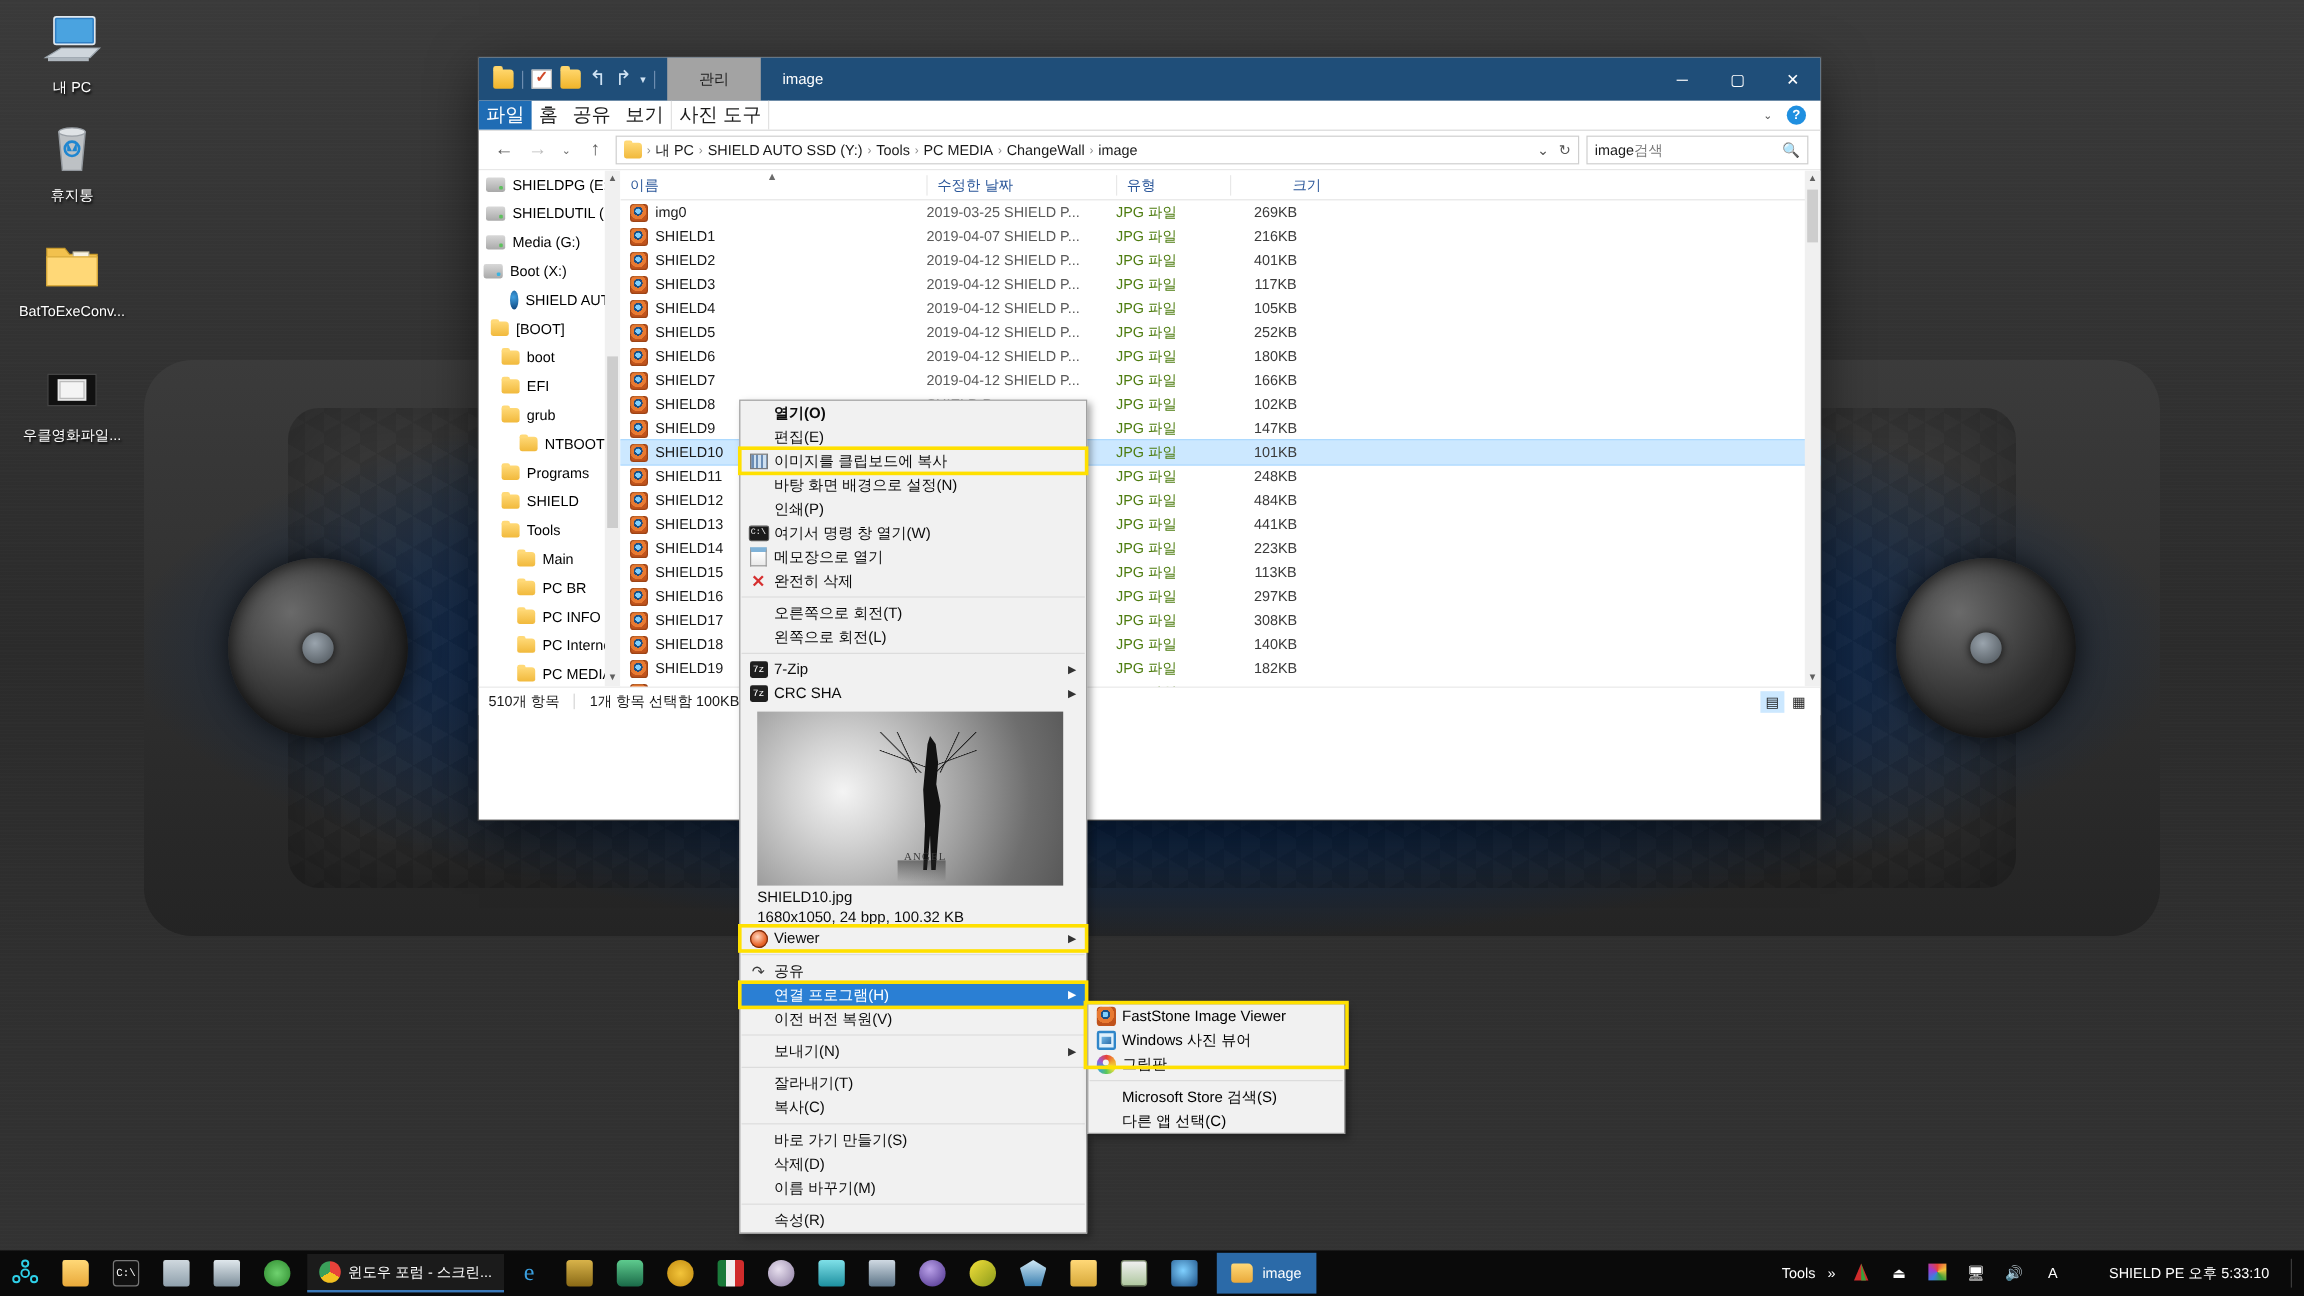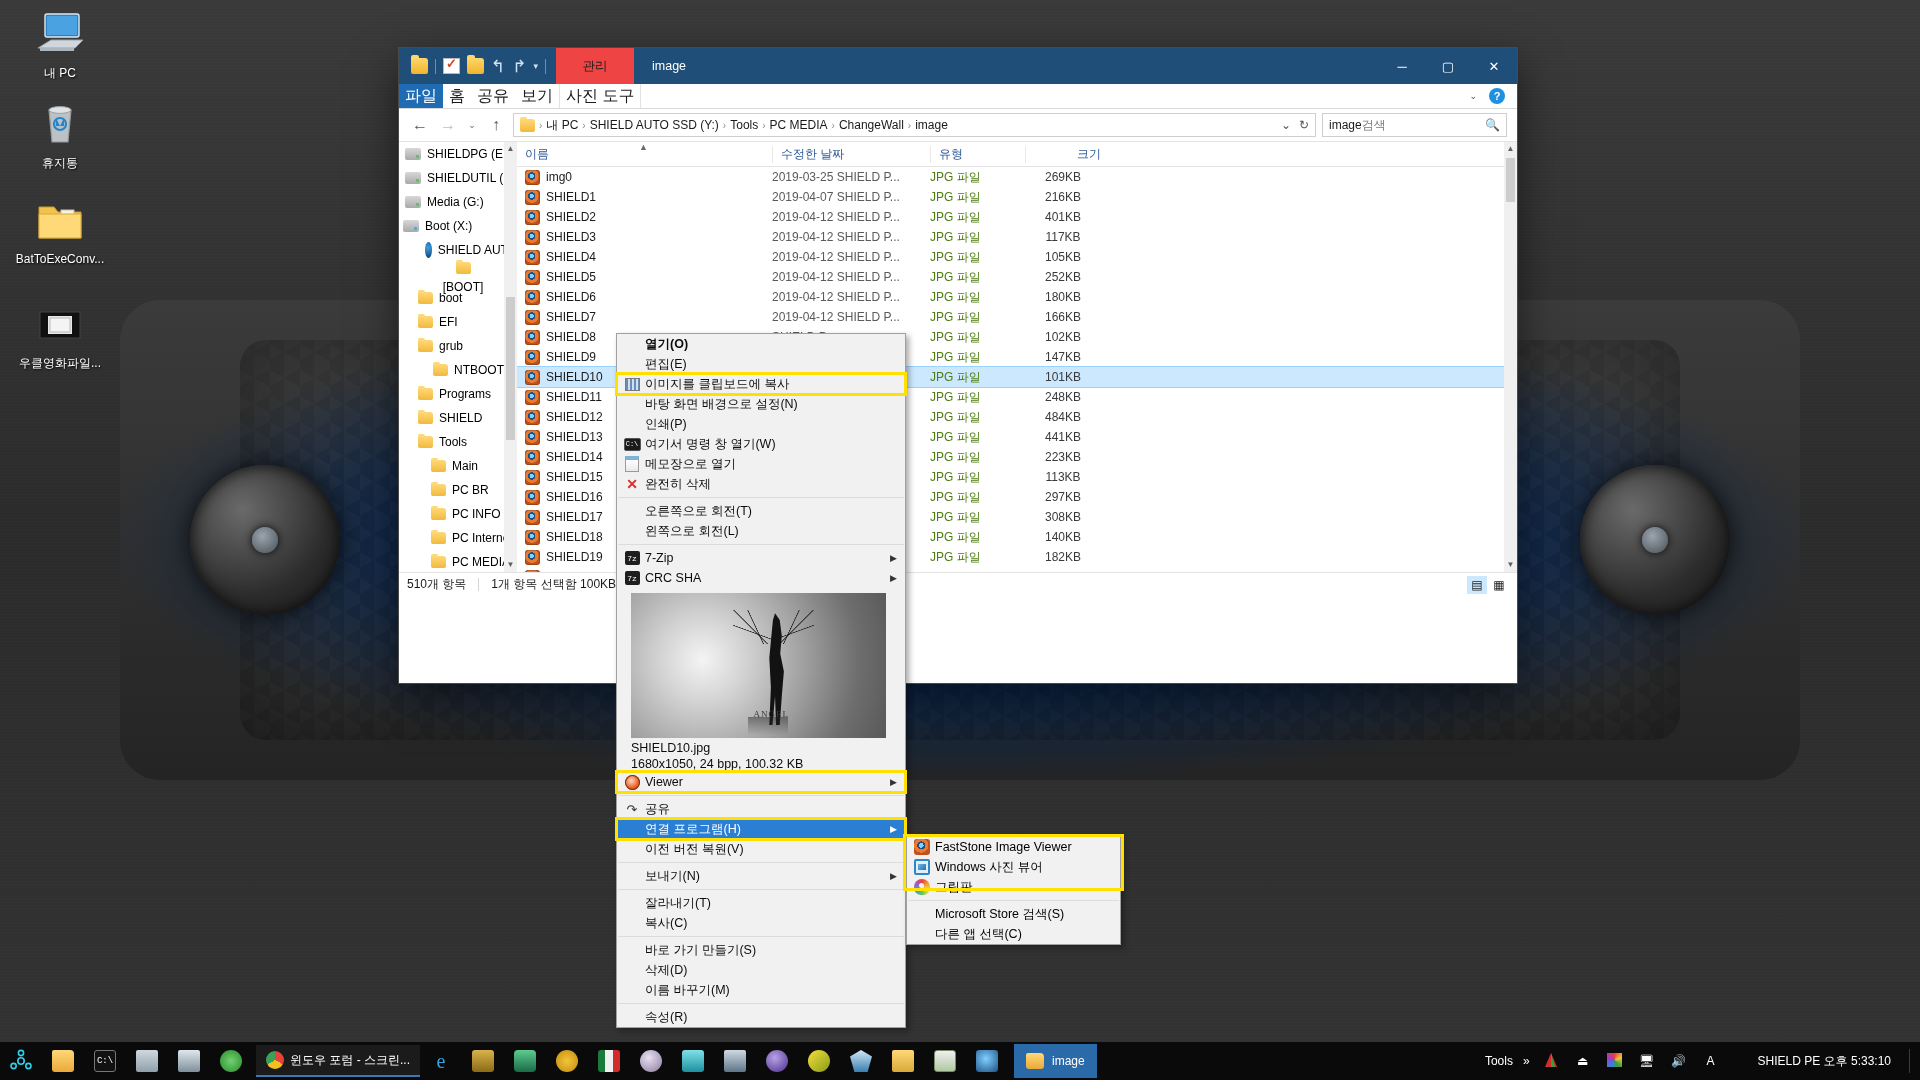--- a/index.html
+++ b/index.html
@@ -74,21 +74,21 @@
   #qat{ display:flex; align-items:center; gap:7px; padding:0 10px 0 12px; }
   .qat-ic{ width:17px; height:16px; display:inline-block; position:relative; }
   .ic-folder{ background:linear-gradient(180deg,#ffd66b,#f0b429); border-radius:1px 3px 2px 2px; }
   .ic-folder:before{content:"";position:absolute;left:0;top:-3px;width:8px;height:4px;background:#ffd66b;border-radius:2px 2px 0 0;}
   .ic-props{ background:#fff; border:1px solid #b9b9b9; }
   .ic-props:after{content:"✓";position:absolute;left:2px;top:-3px;font-size:13px;color:#d04a2a;font-weight:bold;}
   .sep-v{ width:1px; height:15px; background:#6d8db0; }
   .ic-undo, .ic-redo{ color:#cfe2f3; font-size:17px; line-height:15px; font-family:"DejaVu Sans",sans-serif;}
   .ic-caret{ font-size:9px; color:#cfe2f3; }
   #ribbon-ctx{
-    background:#ef4444; color:#1d1d1d; min-width:78px; display:flex;
+    background:#a3a3a3; color:#1d1d1d; min-width:78px; display:flex;
     align-items:center; justify-content:center; font-size:12.5px;
   }
   #win-title{ flex:1; display:flex; align-items:center; padding-left:18px; font-size:12.5px; }
   .winbtn{ width:46px; display:flex; align-items:center; justify-content:center; font-size:13px; }
   .winbtn.close-btn{ }
   
   #ribbon{
     height:25px; background:#fff; border-bottom:1px solid #d9d9d9;
     display:flex; align-items:stretch; position:relative;
   }
@@ -400,21 +400,21 @@
           <span>Media (G:)</span>
         </div>
         <div class="tnode" style="padding-left: 4px;">
           <span class="drive-ic net"></span>
           <span>Boot (X:)</span>
         </div>
         <div class="tnode" style="padding-left: 6px; margin-left: 20px;">
           <span class="shield-ic"></span>
           <span>SHIELD AUTO</span>
         </div>
-        <div class="tnode" style="padding-left: 10px; flex-direction: column;">
+        <div class="tnode" style="padding-left: 10px;">
           <span class="fold-ic"></span>
           <span>[BOOT]</span>
         </div>
         <div class="tnode" style="padding-left: 19px;">
           <span class="fold-ic"></span>
           <span>boot</span>
         </div>
         <div class="tnode" style="padding-left: 19px;">
           <span class="fold-ic"></span>
           <span>EFI</span>

